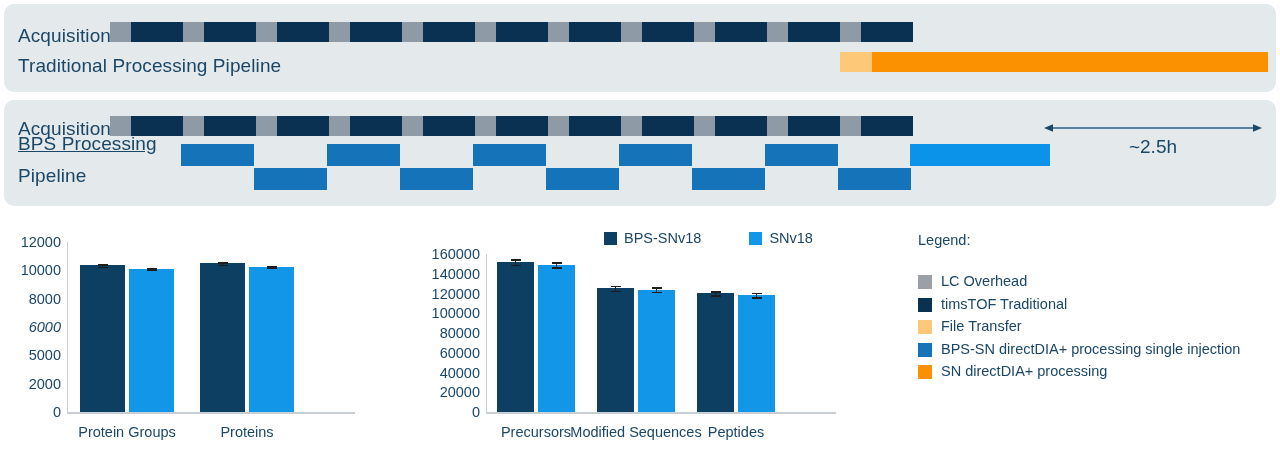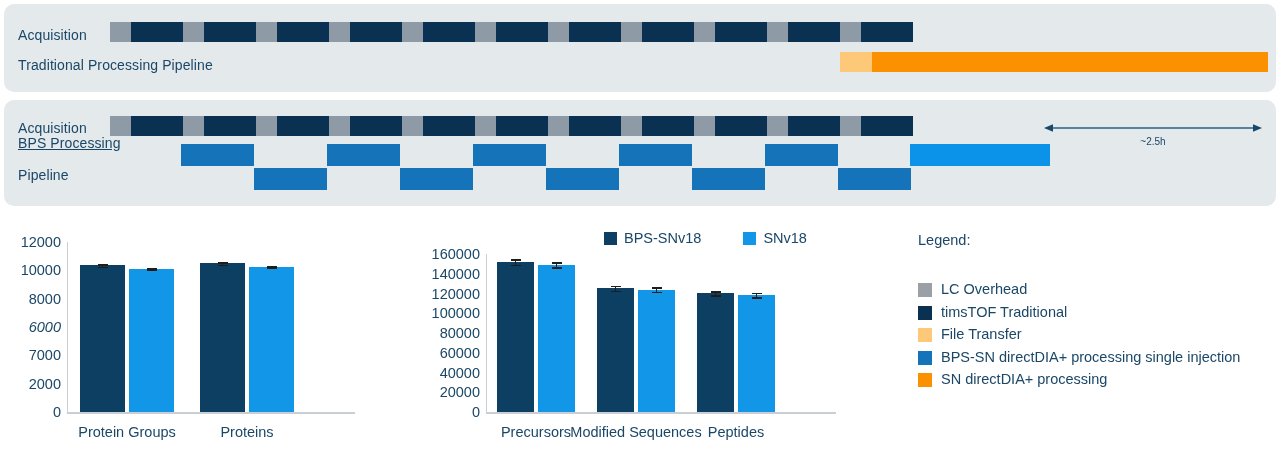--- a/index.html
+++ b/index.html
@@ -8,66 +8,66 @@
     font-family:"Liberation Sans", sans-serif;
     color:#1b4767;overflow:hidden;position:relative;
   }
   .panel{
     position:absolute;background:#e4e9ec;border-radius:10px;
   }
   #panel-traditional{left:4px;top:4px;width:1272px;height:88px;}
   #panel-bps{left:4px;top:100px;width:1272px;height:106px;}
 
   .row-label{
-    position:absolute;font-size:14px;color:#1b4767;
+    position:absolute;font-size:19px;color:#1b4767;
     letter-spacing:.1px;white-space:nowrap;line-height:19px;
   }
 
   
   .seg{position:absolute;}
   .seg.lc{background:#8e9aa5;}
   .seg.acq{background:#0a3052;}
   .seg.transfer{background:#fdc878;}
   .seg.sn{background:#fb9000;}
   .seg.bps-single{background:#1573b9;}
   .seg.bps-merge{background:#0a93e8;}
 
   
   #duration-arrow{position:absolute;left:1044px;top:119px;width:218px;height:18px;}
   #duration-label{
     position:absolute;left:1044px;top:136px;width:218px;text-align:center;
-    font-size:10px;color:#1b4767;
+    font-size:19px;color:#1b4767;
   }
 
   
   .chart{position:absolute;}
   .ytick{
     position:absolute;right:6px;transform:translateY(-50%);
     font-size:14.5px;color:#1b4767;white-space:nowrap;text-align:right;
   }
   .plot{position:absolute;border-left:1.5px solid #c9cfd4;}
   .baseline{position:absolute;height:1.5px;background:#c9cfd4;}
   .bar{position:absolute;bottom:0;}
   .bar.s0{background:#0d3f63;}
   .bar.s1{background:#1196e8;}
   .errbar{position:absolute;width:1.6px;background:#1d1d1d;}
   .errcap{position:absolute;height:1.6px;background:#1d1d1d;}
   .xtick{
     position:absolute;font-size:14.5px;color:#1b4767;
     text-align:center;white-space:nowrap;transform:translateX(-50%);
   }
 
-  .chart-legend{position:absolute;display:flex;align-items:flex-start;gap:16px;}
+  .chart-legend{position:absolute;display:flex;align-items:flex-start;gap:22px;}
   .chart-legend .entry{display:flex;align-items:center;gap:7px;margin-right:26px;}
   .chart-legend .swatch{width:13px;height:13px;display:inline-block;}
   .chart-legend .txt{font-size:14.5px;color:#1b4767;}
 
   
   #legend{position:absolute;left:918px;top:232px;width:360px;}
-  #legend-title{font-size:14.5px;color:#1b4767;margin-bottom:28px;}
+  #legend-title{font-size:14.5px;color:#1b4767;margin-bottom:20px;}
   .legend-row{display:flex;align-items:flex-end;height:21px;margin-bottom:1.5px;}
   .legend-swatch{width:14px;height:14px;flex:0 0 14px;margin-right:9px;}
   .legend-text{font-size:14.5px;color:#1b4767;white-space:nowrap;}
 </style>
 </head>
 <body>
 
 <div class="panel" id="panel-traditional">
   <div class="row-label" style="left:14px;top:22px;">Acquisition</div>
   <div class="row-label" style="left:14px;top:52px;">Traditional Processing Pipeline</div>
@@ -144,21 +144,21 @@
   <line x1="6" y1="9" x2="212" y2="9" stroke="#2a5f86" stroke-width="1.3"></line>
   <polygon points="0,9 9,5.2 9,12.8" fill="#19486b"></polygon>
   <polygon points="218,9 209,5.2 209,12.8" fill="#19486b"></polygon>
 </svg>
 <div id="duration-label">~2.5h</div>
 
 <div class="chart" id="chart-left" style="left:0px;top:236px;width:370px;height:215px;">
     <div style="position: absolute; left: 0px; top: 0px; width: 67px; height: 100%;">
       <div class="ytick" style="top: 176px; width: 61px;">0</div>
       <div class="ytick" style="top: 147.667px; width: 61px;">2000</div>
-      <div class="ytick" style="top: 119.333px; width: 61px;">7000</div>
+      <div class="ytick" style="top: 119.333px; width: 61px;">5000</div>
       <div class="ytick" style="top: 91px; width: 61px; font-style: italic;">6000</div>
       <div class="ytick" style="top: 62.6667px; width: 61px;">8000</div>
       <div class="ytick" style="top: 34.3333px; width: 61px;">10000</div>
       <div class="ytick" style="top: 6px; width: 61px;">12000</div>
     </div>
     <div class="plot" style="left: 67px; top: 6px; width: 240px; height: 170px;"></div>
     <div class="baseline" style="left: 67px; top: 176px; width: 288px;"></div>
     <div class="bar s0" style="left: 80px; top: 29.375px; width: 45px; height: 146.625px; background: rgb(13, 63, 99);"></div>
     <div class="errbar" style="left: 101.7px; top: 28.1px; height: 2.55px;"></div>
     <div class="errcap" style="left: 97.5px; top: 28.1px; width: 10px;"></div>

